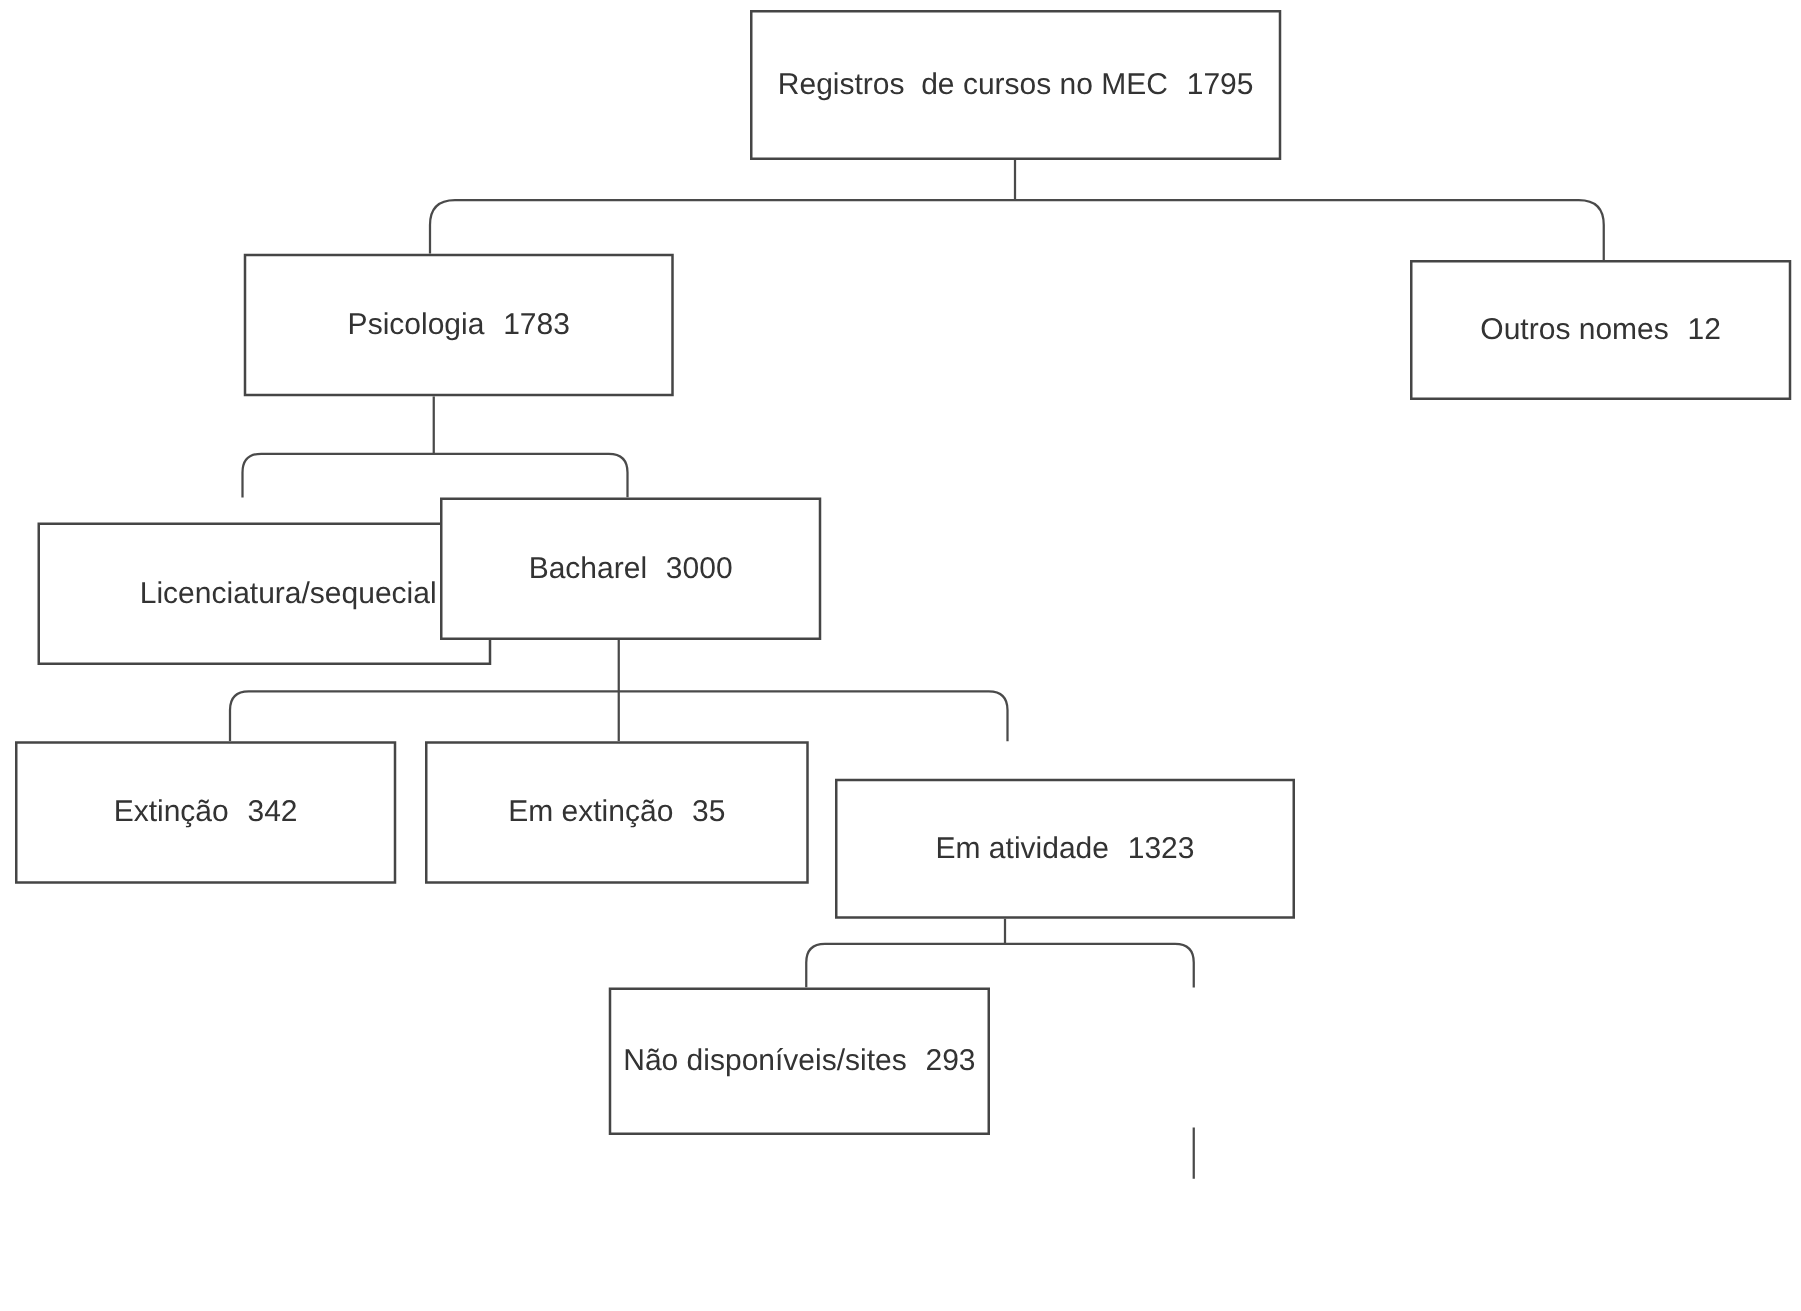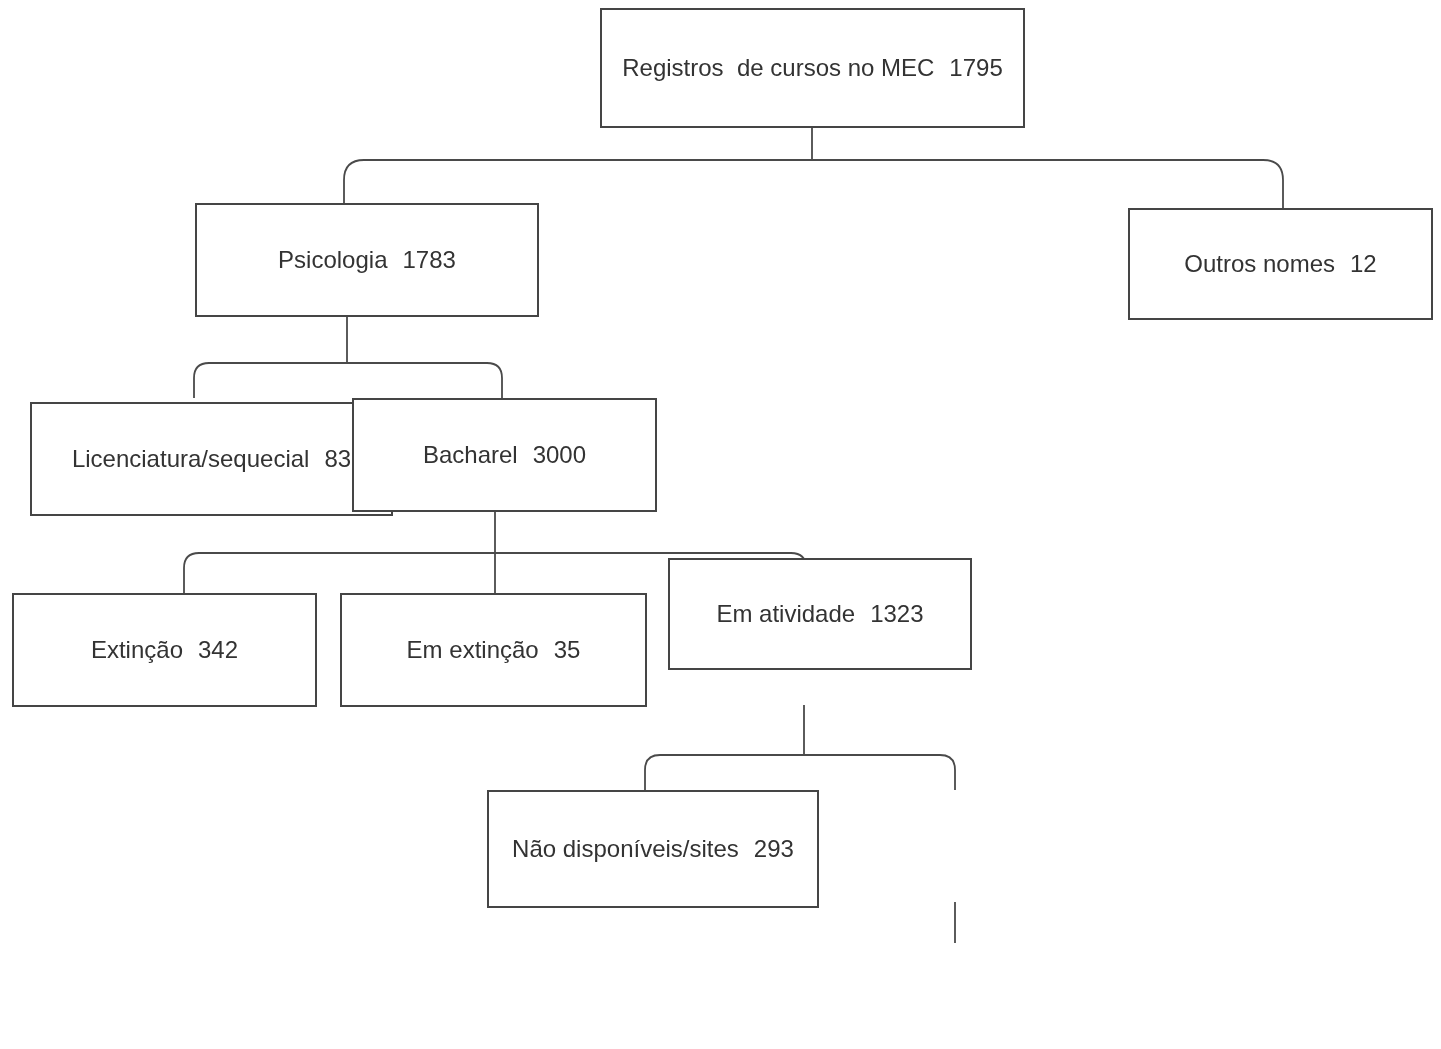--- a/index.html
+++ b/index.html
@@ -76,45 +76,45 @@
   <div class="node" style="left:195px;top:203px;width:344px;height:114px;">
     <div class="label">Psicologia</div>
     <div class="value">1783</div>
   </div>
 
   <div class="node" style="left:1128px;top:208px;width:305px;height:112px;">
     <div class="label">Outros nomes</div>
     <div class="value">12</div>
   </div>
 
-  <div class="node" style="left:30px;top:402px;width:363px;height:114px;">
+  <div class="node" style="left:30px;top:418px;width:363px;height:114px;justify-content:flex-end;">
     <div class="label">Licenciatura/sequecial</div>
     <div class="value">83</div>
   </div>
 
   <div class="node" style="left:352px;top:398px;width:305px;height:114px;">
     <div class="label">Bacharel</div>
     <div class="value">3000</div>
   </div>
 
   <div class="node" style="left:12px;top:593px;width:305px;height:114px;">
     <div class="label">Extinção</div>
     <div class="value">342</div>
   </div>
 
   <div class="node" style="left:340px;top:593px;width:307px;height:114px;">
     <div class="label">Em extinção</div>
     <div class="value">35</div>
   </div>
 
-  <div class="node" style="left:668px;top:558px;width:304px;height:112px;">
+  <div class="node" style="left:668px;top:623px;width:368px;height:112px;">
     <div class="label">Em atividade</div>
     <div class="value">1323</div>
   </div>
 
-  <div class="node" style="left:487px;top:790px;width:332px;height:118px;">
+  <div class="node" style="left:487px;top:790px;width:305px;height:118px;">
     <div class="label">Não disponíveis/sites</div>
     <div class="value">293</div>
   </div>
 
 
 
 </div>
 
 </body></html>

